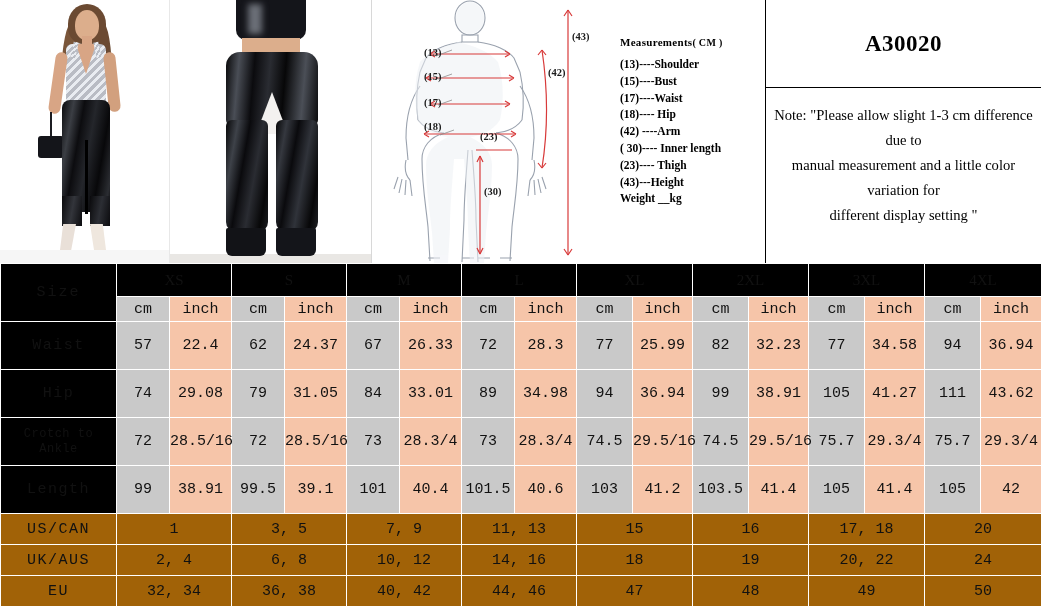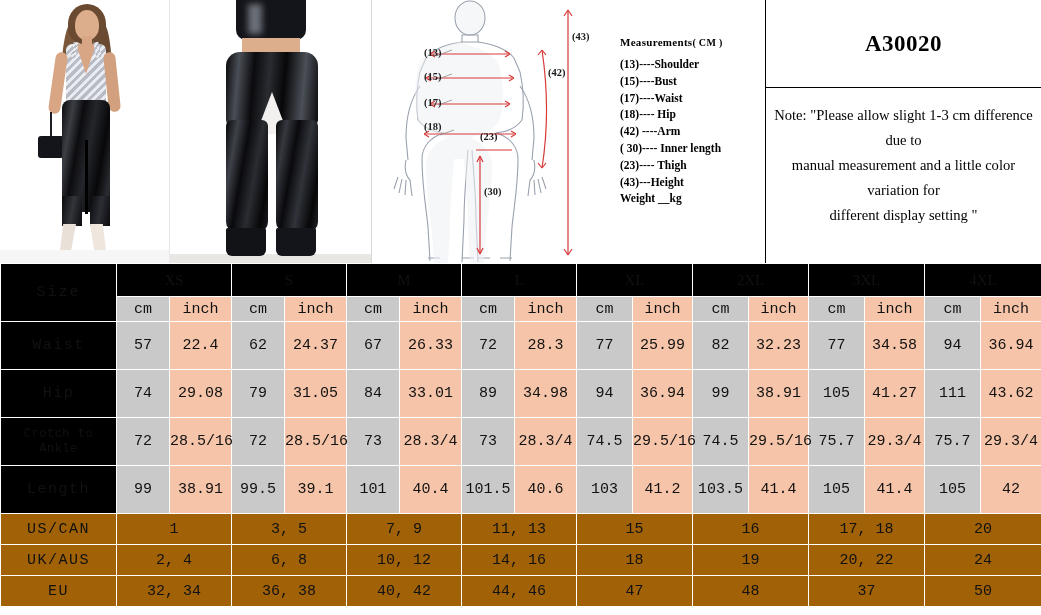--- a/index.html
+++ b/index.html
@@ -433,19 +433,19 @@
     </tr>
 
     <tr class="noterow">
       <td class="rowlabel">EU</td>
       <td class="green row-ca" colspan="2">32, 34</td>
       <td class="green row-ca" colspan="2">36, 38</td>
       <td class="green row-ca" colspan="2">40, 42</td>
       <td class="green row-ca" colspan="2">44, 46</td>
       <td class="green row-ca" colspan="2">47</td>
       <td class="green row-ca" colspan="2">48</td>
-      <td class="green row-ca" colspan="2">37</td>
+      <td class="green row-ca" colspan="2">49</td>
       <td class="green row-ca" colspan="2">50</td>
     </tr>
   </tbody>
     </table>
 
 </div>
 
 </body></html>

